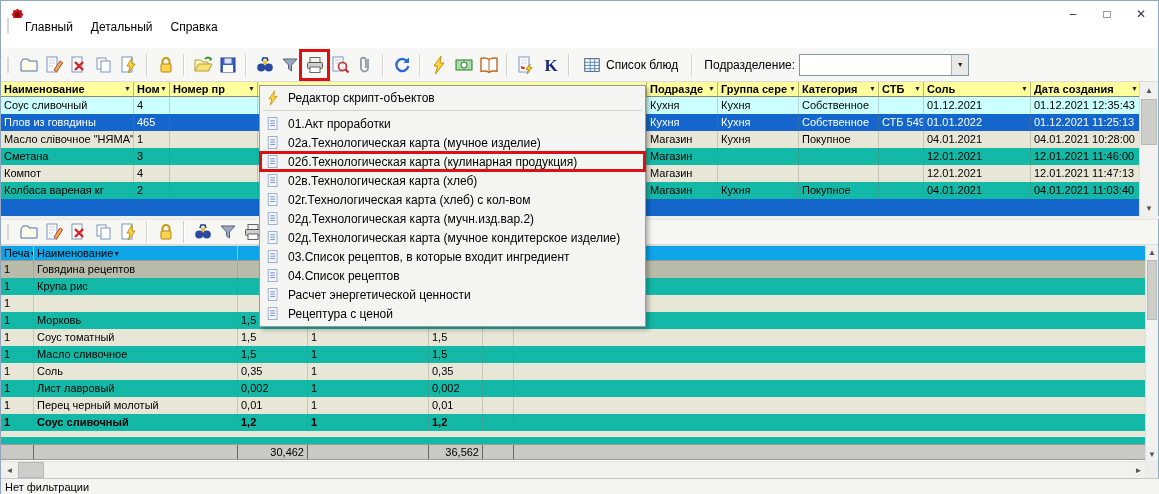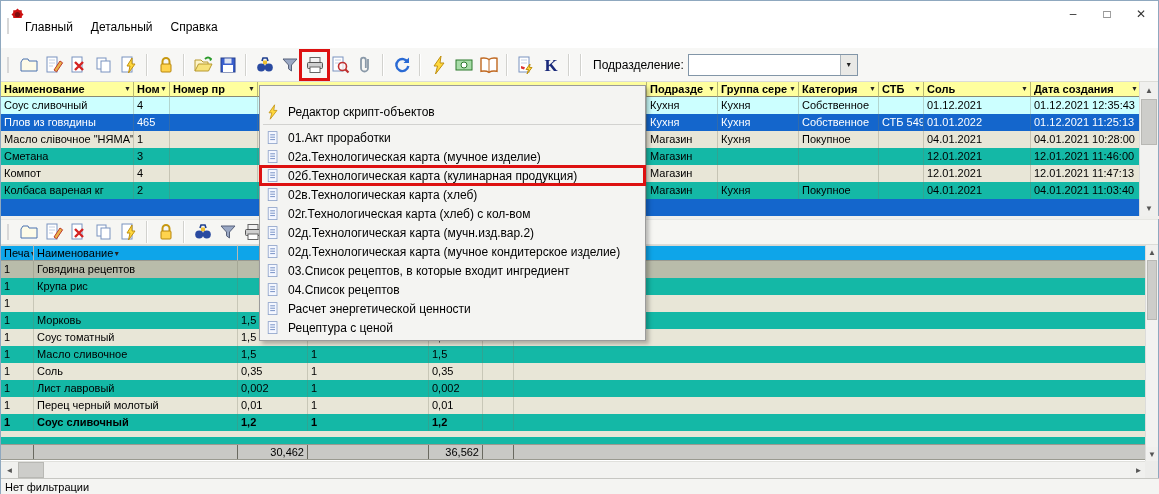--- a/index.html
+++ b/index.html
@@ -88,21 +88,21 @@
          border-right:1px solid rgba(120,120,100,.28); }
   .ltr.selected { background:#b9bcaa; }
   .ltr.boldrow { font-weight:bold; }
   .totals { display:grid; height:16px; background:#c9c9c5; border-top:1px solid #9a9a90;
             border-bottom:1px solid #9a9a90; }
   .totc { line-height:15px; border-right:1px solid #6a6a60; text-align:right; padding:0 3px;
           overflow:hidden; }
 
   
   .popup { position:absolute; left:258px; top:84px; width:387px; background:#f4f4f2;
-           border:1px solid #9b9b9b; box-shadow:3px 3px 4px rgba(0,0,0,.25); padding:16px 0 3px;
+           border:1px solid #9b9b9b; box-shadow:3px 3px 4px rgba(0,0,0,.25); padding:2px 0 3px;
            z-index:30; font-size:12px; }
   .menu-row { height:19px; display:flex; align-items:center; gap:7px; padding:0 8px 0 5px;
               white-space:nowrap; overflow:hidden; }
   .menu-row svg { width:16px; height:16px; flex:0 0 auto; }
   .menu-sep { height:0; border-top:1px solid #d2d2d0; margin:3px 3px 3px 3px; }
   .menu-row.red-annot { outline-offset:-2px; }
 
   
   .statusbar { position:absolute; left:0; top:477px; width:1159px; height:17px; background:#f4f4f2;
                border-top:1px solid #c6c6c2; line-height:16px; padding-left:4px; font-size:11px; }
@@ -258,20 +258,27 @@
           <path d="M5 11l4 1.2-1 2.2-3-1z" fill="#d33"></path>
           <path d="M14 9l-4 5.5h2.5L11 19l5-6.5h-2.5z" fill="#ffd83d" stroke="#c09010"></path>
         </svg>
       </div>
       <div class="tb-btn">
         <svg viewBox="0 0 20 20">
           <text x="10" y="15.5" font-size="17" font-family="Liberation Serif, serif" font-weight="bold" text-anchor="middle" fill="#1a2a7a">K</text>
         </svg>
       </div>
       <div class="tb-sep"></div>
+      <div class="dishlist-btn">
+        <svg viewBox="0 0 20 20">
+          <rect x="2" y="3" width="16" height="14" fill="#fff" stroke="#334a66"></rect>
+          <path d="M2 7h16M2 10.5h16M2 14h16M8 3v14M13 3v14" stroke="#4a7ab8" fill="none"></path>
+        </svg>
+        <span>Список блюд</span>
+      </div>
       <div class="tb-sep"></div>
       <div class="dept-label">Подразделение:</div>
       <div class="combobox">
         <div class="combo-value"></div>
         <div class="combo-arrow">▼</div>
       </div>
     </div>
 
   <div class="uptable">
     <div class="uth-row" id="up-headers" style="grid-template-columns: 133px 36px 88px 389px 71px 81px 80px 45px 107px 110px;">

